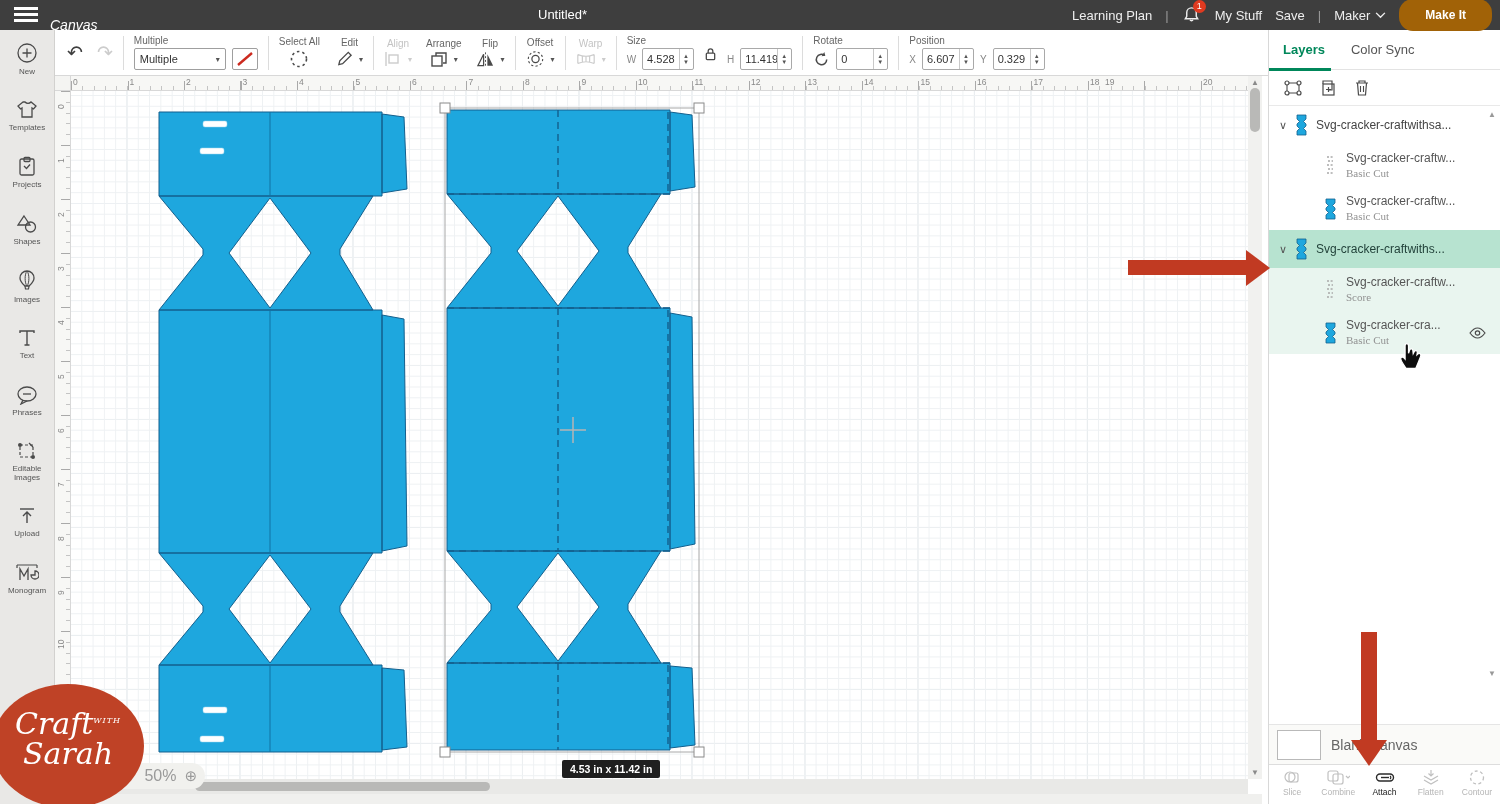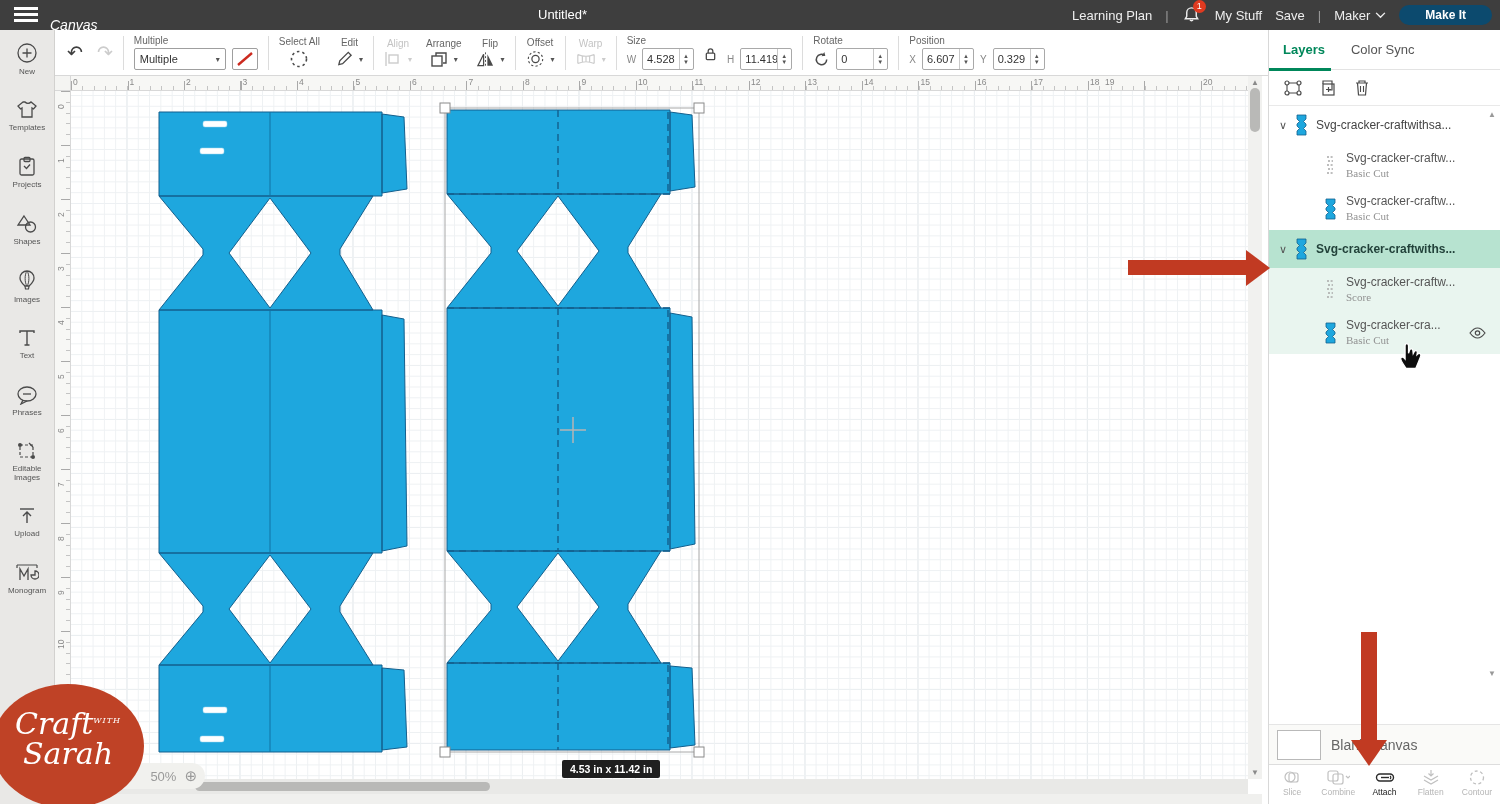--- a/index.html
+++ b/index.html
@@ -10,21 +10,21 @@
   .topbar { position:absolute; left:0; top:0; width:1500px; height:30px; background:#3e3e3e; color:#f2f2f2; z-index:20; }
   .hamburger { position:absolute; left:14px; top:7px; width:24px; height:16px; cursor:pointer; }
   .hamburger i { display:block; height:3px; background:#fff; margin-bottom:3px; }
   .tb-canvas { position:absolute; left:50px; top:17px; font-size:14px; color:#fff;font-style:italic; }
   .tb-doc { position:absolute; left:538px; top:7px; font-size:13px; color:#fff; }
   .tb-right { position:absolute; right:8px; top:0; height:30px; display:flex; align-items:center; gap:13px; font-size:13px; color:#eee; }
   .tb-sep { color:#9a9a9a; }
   .bell-wrap { position:relative; width:20px; height:20px; }
   .badge { position:absolute; right:-4px; top:-5px; min-width:13px; height:13px; border-radius:7px; background:#e03a20; color:#fff; font-size:9px; text-align:center; line-height:13px; padding:0 2px; }
   .maker { display:flex; align-items:center; gap:5px; }
-  .makeit { background:#0c4a6e; color:#fff; border:none; border-radius:14px; height:20px; padding:0 26px; font-size:12px; font-weight:bold; cursor:pointer; }
+  .makeit { background:#a16207; color:#fff; border:none; border-radius:14px; height:32px; padding:0 26px; font-size:12px; font-weight:bold; cursor:pointer; }
 
   
   .toolbar { position:absolute; left:55px; top:30px; width:1213px; height:46px; background:#fff; border-bottom:1px solid #d8d8d8; display:flex; align-items:center; padding-left:12px; z-index:10; }
   .tdiv { width:1px; height:34px; background:#dcdcdc; margin:0 10px; }
   .tgroup { display:flex; flex-direction:column; gap:2px; }
   .tlabel { font-size:10px; color:#666; }
   .tlabel.dis { color:#c3c3c3; }
   .trow { display:flex; align-items:center; gap:6px; }
   .glyph { font-size:19px; line-height:20px; color:#3f3f3f; }
   .glyph.dis { color:#ccc; }
@@ -67,42 +67,42 @@
   .vscroll { position:absolute; right:0; top:0; width:14px; height:703px; background:#f1f1ef; }
   .vscroll .thumb { position:absolute; left:2px; top:12px; width:10px; height:44px; background:#b9b9b7; border-radius:5px; cursor:pointer; }
   .vscroll .arr { position:absolute; left:3px; font-size:8px; color:#8a8a8a; cursor:pointer; }
   .hscroll { position:absolute; left:0; bottom:10px; width:1193px; height:15px; background:#e9e9e7; }
   .hscroll .thumb { position:absolute; left:140px; top:3px; width:295px; height:9px; background:#b9b9b7; border-radius:5px; cursor:pointer; }
   .hscroll .arr { position:absolute; left:114px; top:1px; font-size:9px; color:#8a8a8a; cursor:pointer; }
   .bottomstrip { position:absolute; left:0; bottom:0; width:100%; height:10px; background:#f0f0ee; }
 
   .size-tooltip { position:absolute; left:507px; top:684px; background:#1f1f1f; color:#fff; font-size:10.5px; font-weight:bold; padding:3px 8px; border-radius:2px; z-index:30; }
   .zoompill { position:absolute; left:30px; top:687px; width:120px; height:26px; background:#f1f1ee; border-radius:13px; display:flex; align-items:center; justify-content:flex-end; gap:8px; padding:0 8px; z-index:35; }
-  .zoompill .pct { font-size:13px; color:#9a9a9a; }
+  .zoompill .pct { font-size:16px; color:#9a9a9a; }
   .zoompill .plus { font-size:15px; color:#9a9a9a; cursor:pointer; }
 
   .logo { position:absolute; left:-8px; top:684px; width:152px; height:124px; background:#bf4226; border-radius:50%; z-index:40; color:#fff; text-align:center; }
   .logo .l1 { font-family:"DejaVu Serif",serif; font-style:italic; font-size:30px; margin-top:22px; line-height:30px; }
   .logo .lw { font-size:8px; letter-spacing:1px; vertical-align:super; }
   .logo .l2 { font-family:"DejaVu Serif",serif; font-style:italic; font-size:30px; line-height:30px; }
 
   
   .panel { position:absolute; left:1268px; top:30px; width:232px; height:774px; background:#fff; border-left:1px solid #d8d8d8; z-index:10; }
   .ptabs { position:relative; height:40px; border-bottom:1px solid #e3e3e3; display:flex; align-items:center; gap:26px; padding-left:14px; }
   .ptab { font-size:13px; cursor:pointer; }
   .ptab.active { color:#00875a; font-weight:bold; }
   .ptab.inactive { color:#555; }
   .ptab-underline { position:absolute; left:0px; bottom:-2px; width:62px; height:3px; background:#00875a; }
   .picons { height:36px; display:flex; align-items:center; gap:16px; padding-left:14px; border-bottom:1px solid #e9e9e9; }
   .picons svg { cursor:pointer; }
   .llist { position:relative; height:618px; overflow:hidden; }
   .lrow-g { display:flex; align-items:center; gap:9px; padding:8px 10px; cursor:pointer; }
   .lrow-g .gname { font-size:12px; color:#444; }
   .lrow-g.sel { background:#b7e3d0; }
-  .lrow-g.sel .gname { font-weight:bold; color:#22423a; }
+  .lrow-g.sel .gname { font-weight:normal; color:#22423a; }
   .lrow-c { display:flex; align-items:center; gap:10px; padding:7px 10px 7px 56px; cursor:pointer; position:relative; }
   .lrow-c .cname { font-size:12px; color:#555; line-height:15px; }
   .lrow-c .ctype { font-size:11px; color:#919191; line-height:14px;font-family:Liberation Serif, serif; }
   .selbody { background:#e9f5ef; }
   .chev { font-size:11px; color:#555; }
   .eye { position:absolute; right:14px; top:50%; margin-top:-8px; }
   .pscroll-up { position:absolute; right:4px; top:4px; font-size:8px; color:#999; }
   .pscroll-dn { position:absolute; right:4px; bottom:46px; font-size:8px; color:#999; }
   .blankrow { height:40px; border-top:1px solid #e5e5e5; display:flex; align-items:center; gap:10px; padding-left:8px; background:#fafaf8; }
   .blankrow .sw { width:44px; height:30px; background:#fff; border:1px solid #b9b9b9; }

